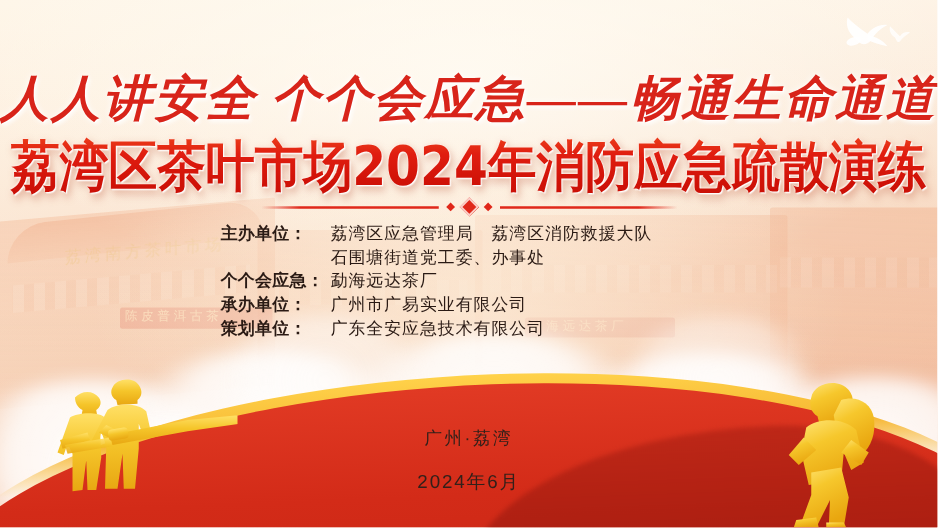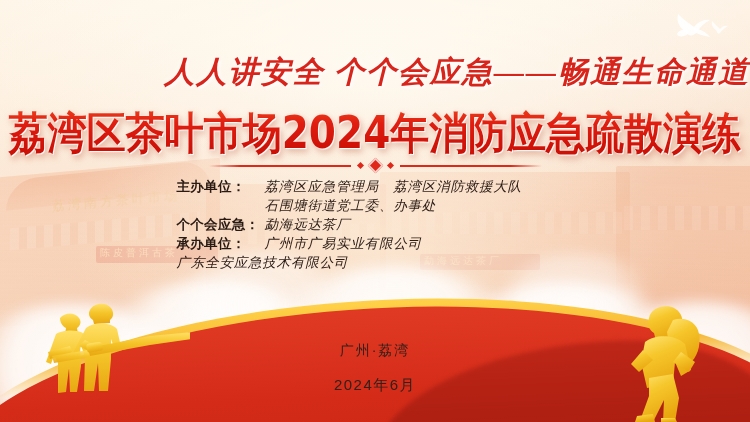--- a/index.html
+++ b/index.html
@@ -154,25 +154,25 @@
     position: absolute;
     pointer-events: none;
   }
 
   
   .slogan {
     position: absolute;
     left: 0;
     top: 52px;
     width: 750px;
-    text-align: right;
+    text-align: center;
     font-family: "Liberation Serif", "DejaVu Serif", serif;
     font-weight: bold;
     font-style: italic;
-    font-size: 30px;
+    font-size: 39px;
     letter-spacing: 2px;
     color: #d8241a;
     white-space: nowrap;
     text-shadow:
       0 0 6px rgba(255,255,255,0.95),
       1px 1px 0 rgba(255,255,255,0.85),
       2px 2px 3px rgba(255,255,255,0.6);
   }
 
   
@@ -256,21 +256,20 @@
     font-weight: bold;
     letter-spacing: 0.3px;
     text-align: left;
     white-space: nowrap;
   }
   .org-value {
     flex: 1;
     letter-spacing: 0.8px;
     white-space: nowrap;
     text-align: left;
-    font-style: italic;
   }
   .org-row.cont .org-label { visibility: hidden; }
 
   
   .footer-block {
     position: absolute;
     left: 0;
     top: 296px;
     width: 750px;
     text-align: center;
@@ -424,20 +423,21 @@
       </div>
       <div class="org-row">
         <span class="org-label">个个会应急：</span>
         <span class="org-value">勐海远达茶厂</span>
       </div>
       <div class="org-row">
         <span class="org-label">承办单位：</span>
         <span class="org-value">广州市广易实业有限公司</span>
       </div>
       <div class="org-row">
+        <span class="org-label">策划单位：</span>
         <span class="org-value">广东全安应急技术有限公司</span>
       </div>
     </div>
 
     <div class="footer-block">
       <div class="footer-place">广州·荔湾</div>
       <div class="footer-date">2024年6月</div>
     </div>
 
   </div>

